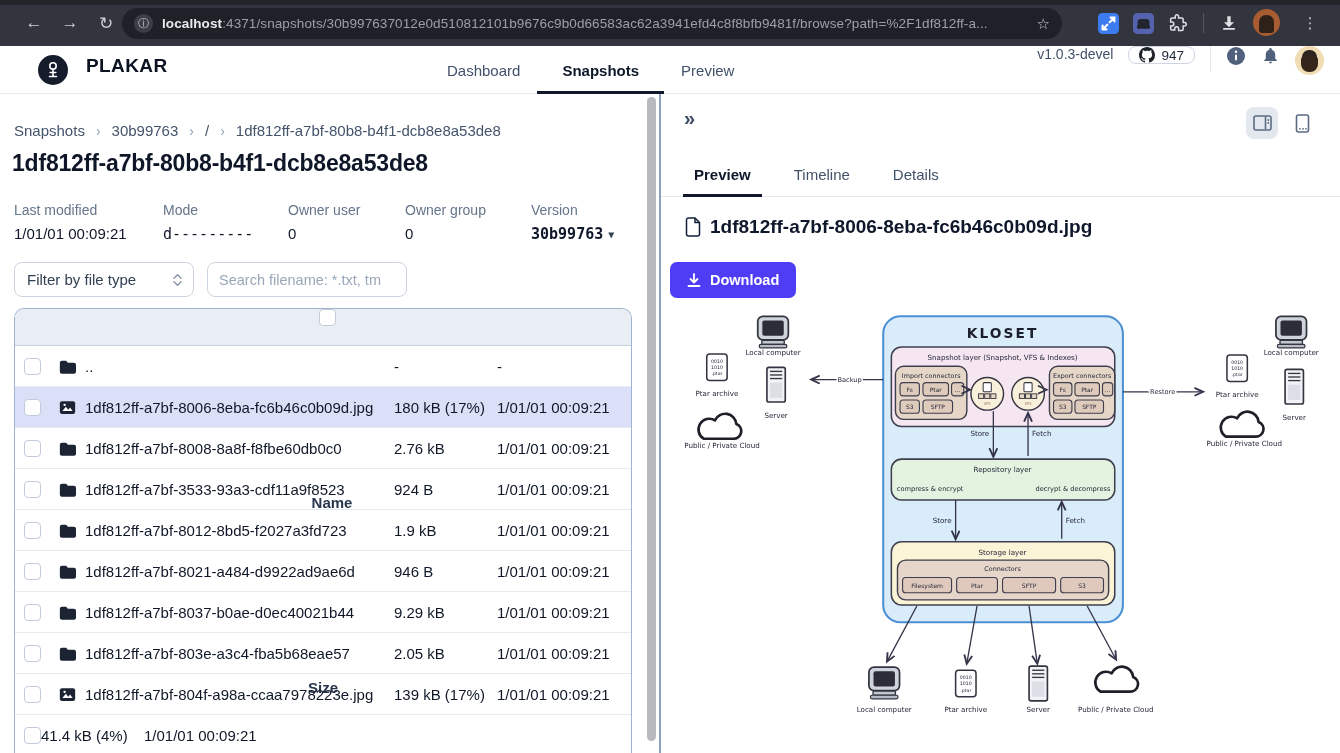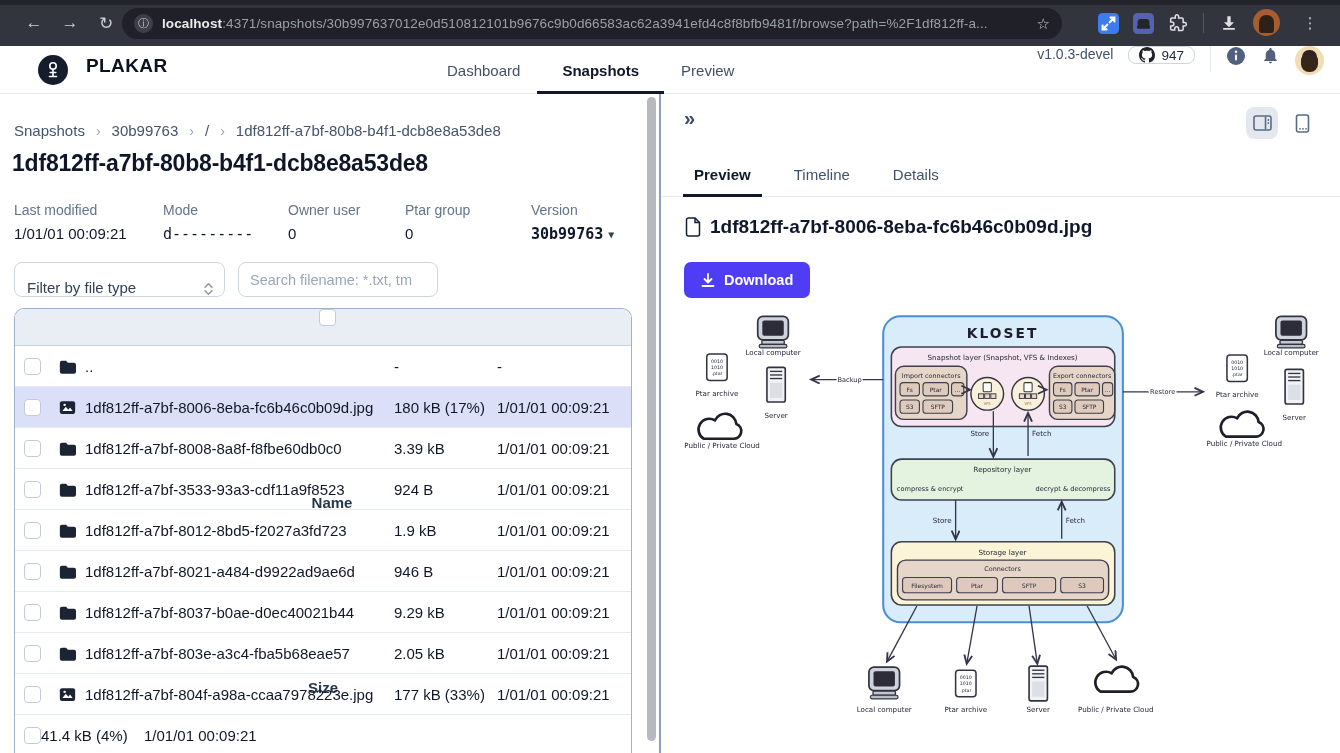--- a/index.html
+++ b/index.html
@@ -56,22 +56,22 @@
   #pagetitle { position:absolute; left:12px; top:56px; font-size:23px; font-weight:700; color:#0e1628; letter-spacing:-.2px; }
   #meta { position:absolute; left:14px; top:108px; display:flex; }
   .mcol { display:flex; flex-direction:column; gap:7px; }
   .mlabel { font-size:14px; color:#64748b; }
   .mvalue { font-size:15px; color:#0f172a; }
   .mcol:nth-child(1){width:149px;} .mcol:nth-child(2){width:125px;}
   .mcol:nth-child(3){width:117px;} .mcol:nth-child(4){width:126px;}
   #versionval { font-weight:700; display:flex; align-items:center; gap:5px; cursor:pointer; }
   #versionval .caret { font-size:10px; color:#334155; }
   #filters { position:absolute; left:14px; top:168px; display:flex; gap:13px; }
-  #typefilter { width:211px; height:35px; border:1px solid #cdd5e0; border-radius:8px; display:flex;
-    align-items:flex-end; padding:0 10px 0 12px; font-size:15px; color:#334155; justify-content:space-between; cursor:pointer; background:#fff; }
+  #typefilter { width:180px; height:35px; border:1px solid #cdd5e0; border-radius:8px; display:flex;
+    align-items:center; padding:0 10px 0 12px; font-size:15px; color:#334155; justify-content:space-between; cursor:pointer; background:#fff; }
   #searchbox { width:200px; height:35px; border:1px solid #cdd5e0; border-radius:8px; font-size:14.5px;
     padding:0 11px; color:#111827; outline:none; }
   #searchbox::placeholder { color:#9aa7b8; }
 
   #filetable { position:absolute; left:14px; top:214px; width:618px; height:446px;
     border:1px solid #9fb2d0; border-bottom:none; border-radius:10px 10px 0 0; overflow:hidden; background:#fff; }
   .thead { display:flex; align-items:center; height:37px; background:#e9edf4; border-bottom:1px solid #c9d2df;
     font-size:15px; color:#27364d; font-weight:600;flex-direction:column; }
   .trow { display:flex; align-items:center; height:41px; border-bottom:1px solid #e6eaf1; font-size:15px; color:#101828; background:#fff; }
   .trow.selected { background:#dbdff8; }
@@ -93,21 +93,21 @@
   #view-icons { position:absolute; right:22px; top:13px; display:flex; gap:8px; align-items:center; }
   .viewbtn { width:32px; height:32px; border-radius:8px; display:flex; align-items:center; justify-content:center; color:#5b6b82; }
   .viewbtn.active { background:#e3e8ef; }
   #tabs { position:absolute; left:0; top:59px; width:679px; height:44px; border-bottom:1px solid #e5e8ee;
     display:flex; gap:43px; padding-left:33px; }
   .tab { font-size:15px; color:#42516a; display:flex; align-items:center; position:relative; cursor:pointer; }
   .tab.active { color:#0f172a; font-weight:600; }
   .tab.active::after { content:""; position:absolute; left:-11px; right:-11px; bottom:-1px; height:3px; background:#11182b; }
   #filetitle { position:absolute; left:24px; top:122px; display:flex; align-items:center; gap:9px;
     font-size:19px; font-weight:700; color:#0f172a; }
-  #dlbtn { position:absolute; left:23px; top:168px; height:36px; background:#4f3df6; border:none; border-radius:7px;
+  #dlbtn { position:absolute; left:9px; top:168px; height:36px; background:#4f3df6; border:none; border-radius:7px;
     color:#fff; font-size:14.5px; font-weight:600; display:flex; align-items:center; gap:9px; padding:0 17px;
     font-family:"Liberation Sans",sans-serif; cursor:pointer; }
   #preview-area { position:absolute; left:8px; top:212px; width:663px; height:447px; }
   .dlabel { fill:#26283a; }
 </style>
 </head>
 <body>
 
 <div id="chrome">
   <div class="topstrip"></div>
@@ -206,21 +206,21 @@
       </div>
     <div class="mcol">
         <span class="mlabel">Mode</span>
         <span class="mvalue mono">d---------</span>
       </div>
     <div class="mcol">
         <span class="mlabel">Owner user</span>
         <span class="mvalue">0</span>
       </div>
     <div class="mcol">
-        <span class="mlabel">Ptar group</span>
+        <span class="mlabel">Owner group</span>
         <span class="mvalue">0</span>
       </div>
     <div class="mcol">
         <span class="mlabel">Version</span>
       <span class="mvalue mono" id="versionval">
           <span>30b99763</span>
           <span class="caret">▼</span>
         </span>
     </div>
   </div>
@@ -274,21 +274,21 @@
         <div class="trow">
     <span class="cb"></span>
     <span class="col-name">
             <span class="ficon">
               <svg width="17" height="15" viewBox="0 0 20 17">
                 <path d="M1 4q0-2.4 2.4-2.4h5l2 2.4h7.2Q20 4 20 6.4v8.2q0 2.4-2.4 2.4H3.4Q1 17 1 14.6z" fill="#1c2433"></path>
               </svg>
             </span>
             <span class="fname">1df812ff-a7bf-8008-8a8f-f8fbe60db0c0</span>
           </span>
-    <span class="col-size fsize">3.39 kB</span>
+    <span class="col-size fsize">2.76 kB</span>
     <span class="col-mod fmod">1/01/01 00:09:21</span>
   </div>
         <div class="trow">
     <span class="cb"></span>
     <span class="col-name">
             <span class="ficon">
               <svg width="17" height="15" viewBox="0 0 20 17">
                 <path d="M1 4q0-2.4 2.4-2.4h5l2 2.4h7.2Q20 4 20 6.4v8.2q0 2.4-2.4 2.4H3.4Q1 17 1 14.6z" fill="#1c2433"></path>
               </svg>
             </span>
@@ -354,21 +354,21 @@
     <span class="col-name">
             <span class="ficon">
               <svg width="17" height="15" viewBox="0 0 20 17">
                 <rect x="1" y="1" width="18" height="15" rx="2.6" fill="#1c2433"></rect>
                 <path d="M4 12.6l4-5.1 3 3.6 2-2.5 3 4z" fill="#fff"></path>
                 <circle cx="6.6" cy="5.4" r="1.4" fill="#fff"></circle>
               </svg>
             </span>
             <span class="fname">1df812ff-a7bf-804f-a98a-ccaa7978223e.jpg</span>
           </span>
-    <span class="col-size fsize">177 kB (33%)</span>
+    <span class="col-size fsize">139 kB (17%)</span>
     <span class="col-mod fmod">1/01/01 00:09:21</span>
   </div>
         <div class="trow">
     <span class="cb"></span>
     <span class="col-size fsize">41.4 kB (4%)</span>
     <span class="col-mod fmod">1/01/01 00:09:21</span>
   </div>
       </div>
   </div>
 </div>

